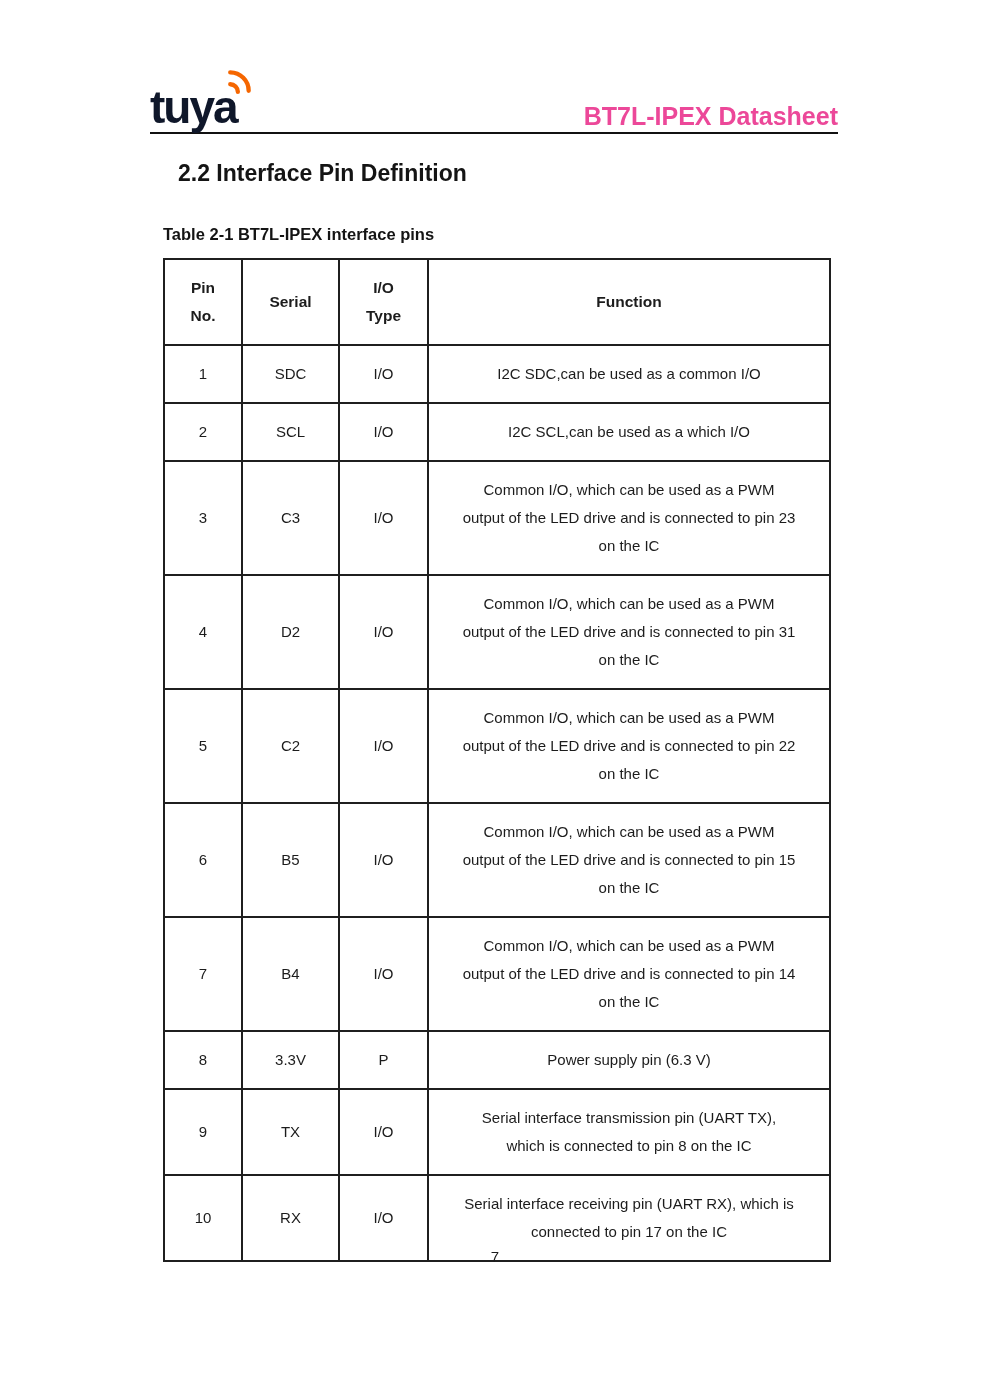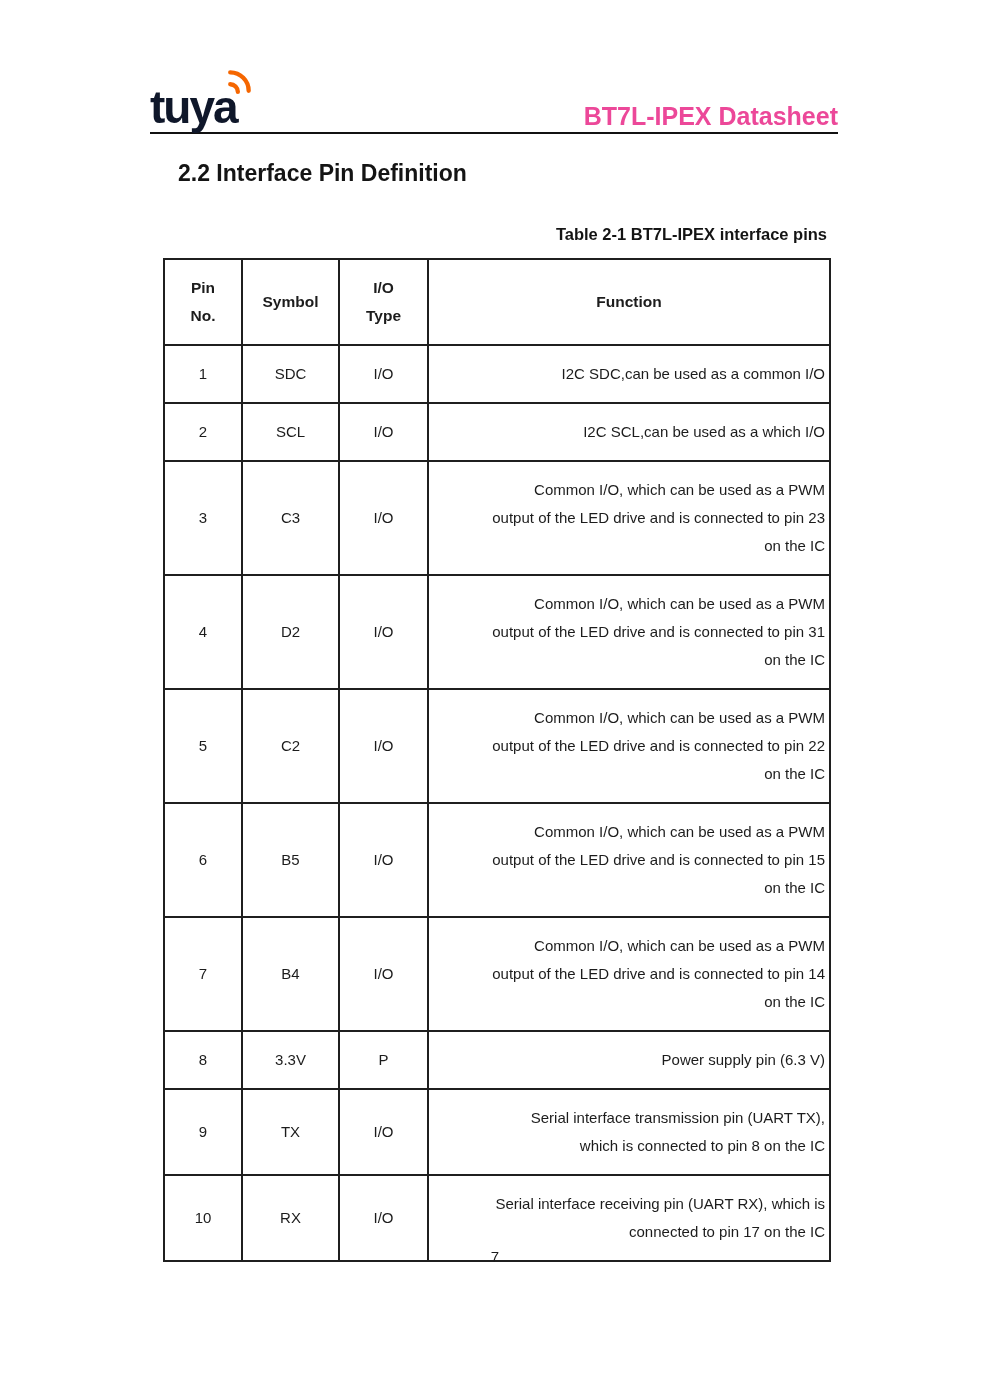--- a/index.html
+++ b/index.html
@@ -52,21 +52,21 @@
     font-weight: 700;
     color: #141414;
     margin-left: 20px;
   }
 
   
   .table-caption {
     position: absolute;
     left: 163px; top: 225px;
     width: 664px;
-    text-align: right;
+    text-align: left;
     font-size: 16.5px;
     font-weight: 700;
     color: #141414;
   }
 
   
   .pin-table-wrap {
     position: absolute;
     left: 163px; top: 258px;
     width: 526px;
@@ -85,21 +85,21 @@
     vertical-align: middle;
     white-space: pre-line;
     color: #1c1c1c;
   }
   table.pin-table th {
     font-weight: 700;
     text-align: center;
     font-size: 15.5px;
   }
   td.c-pin, td.c-symbol, td.c-io { text-align: center; }
-  td.c-func, th.c-func-h { text-align: right; padding-left: 10px; padding-right: 2px; }
+  td.c-func, th.c-func-h { text-align: center; padding-left: 10px; padding-right: 2px; }
   th.c-func-h { text-align: center; }
 
   
   .page-number {
     position: absolute;
     left: 163px; top: 1248px;
     width: 664px;
     text-align: center;
     font-size: 15px;
     color: #1c1c1c;
@@ -130,21 +130,21 @@
       <colgroup>
         <col style="width:78px">
         <col style="width:97px">
         <col style="width:89px">
         <col style="width:402px">
       </colgroup>
       <thead>
         <tr>
           <th>Pin
 No.</th>
-          <th>Symbol</th>
+          <th>Serial</th>
           <th>I/O
 Type</th>
           <th class="c-func-h">Function</th>
         </tr>
       </thead>
       <tbody>
     <tr>
       <td class="c-pin">1</td>
       <td class="c-symbol">SDC</td>
       <td class="c-io">I/O</td>

